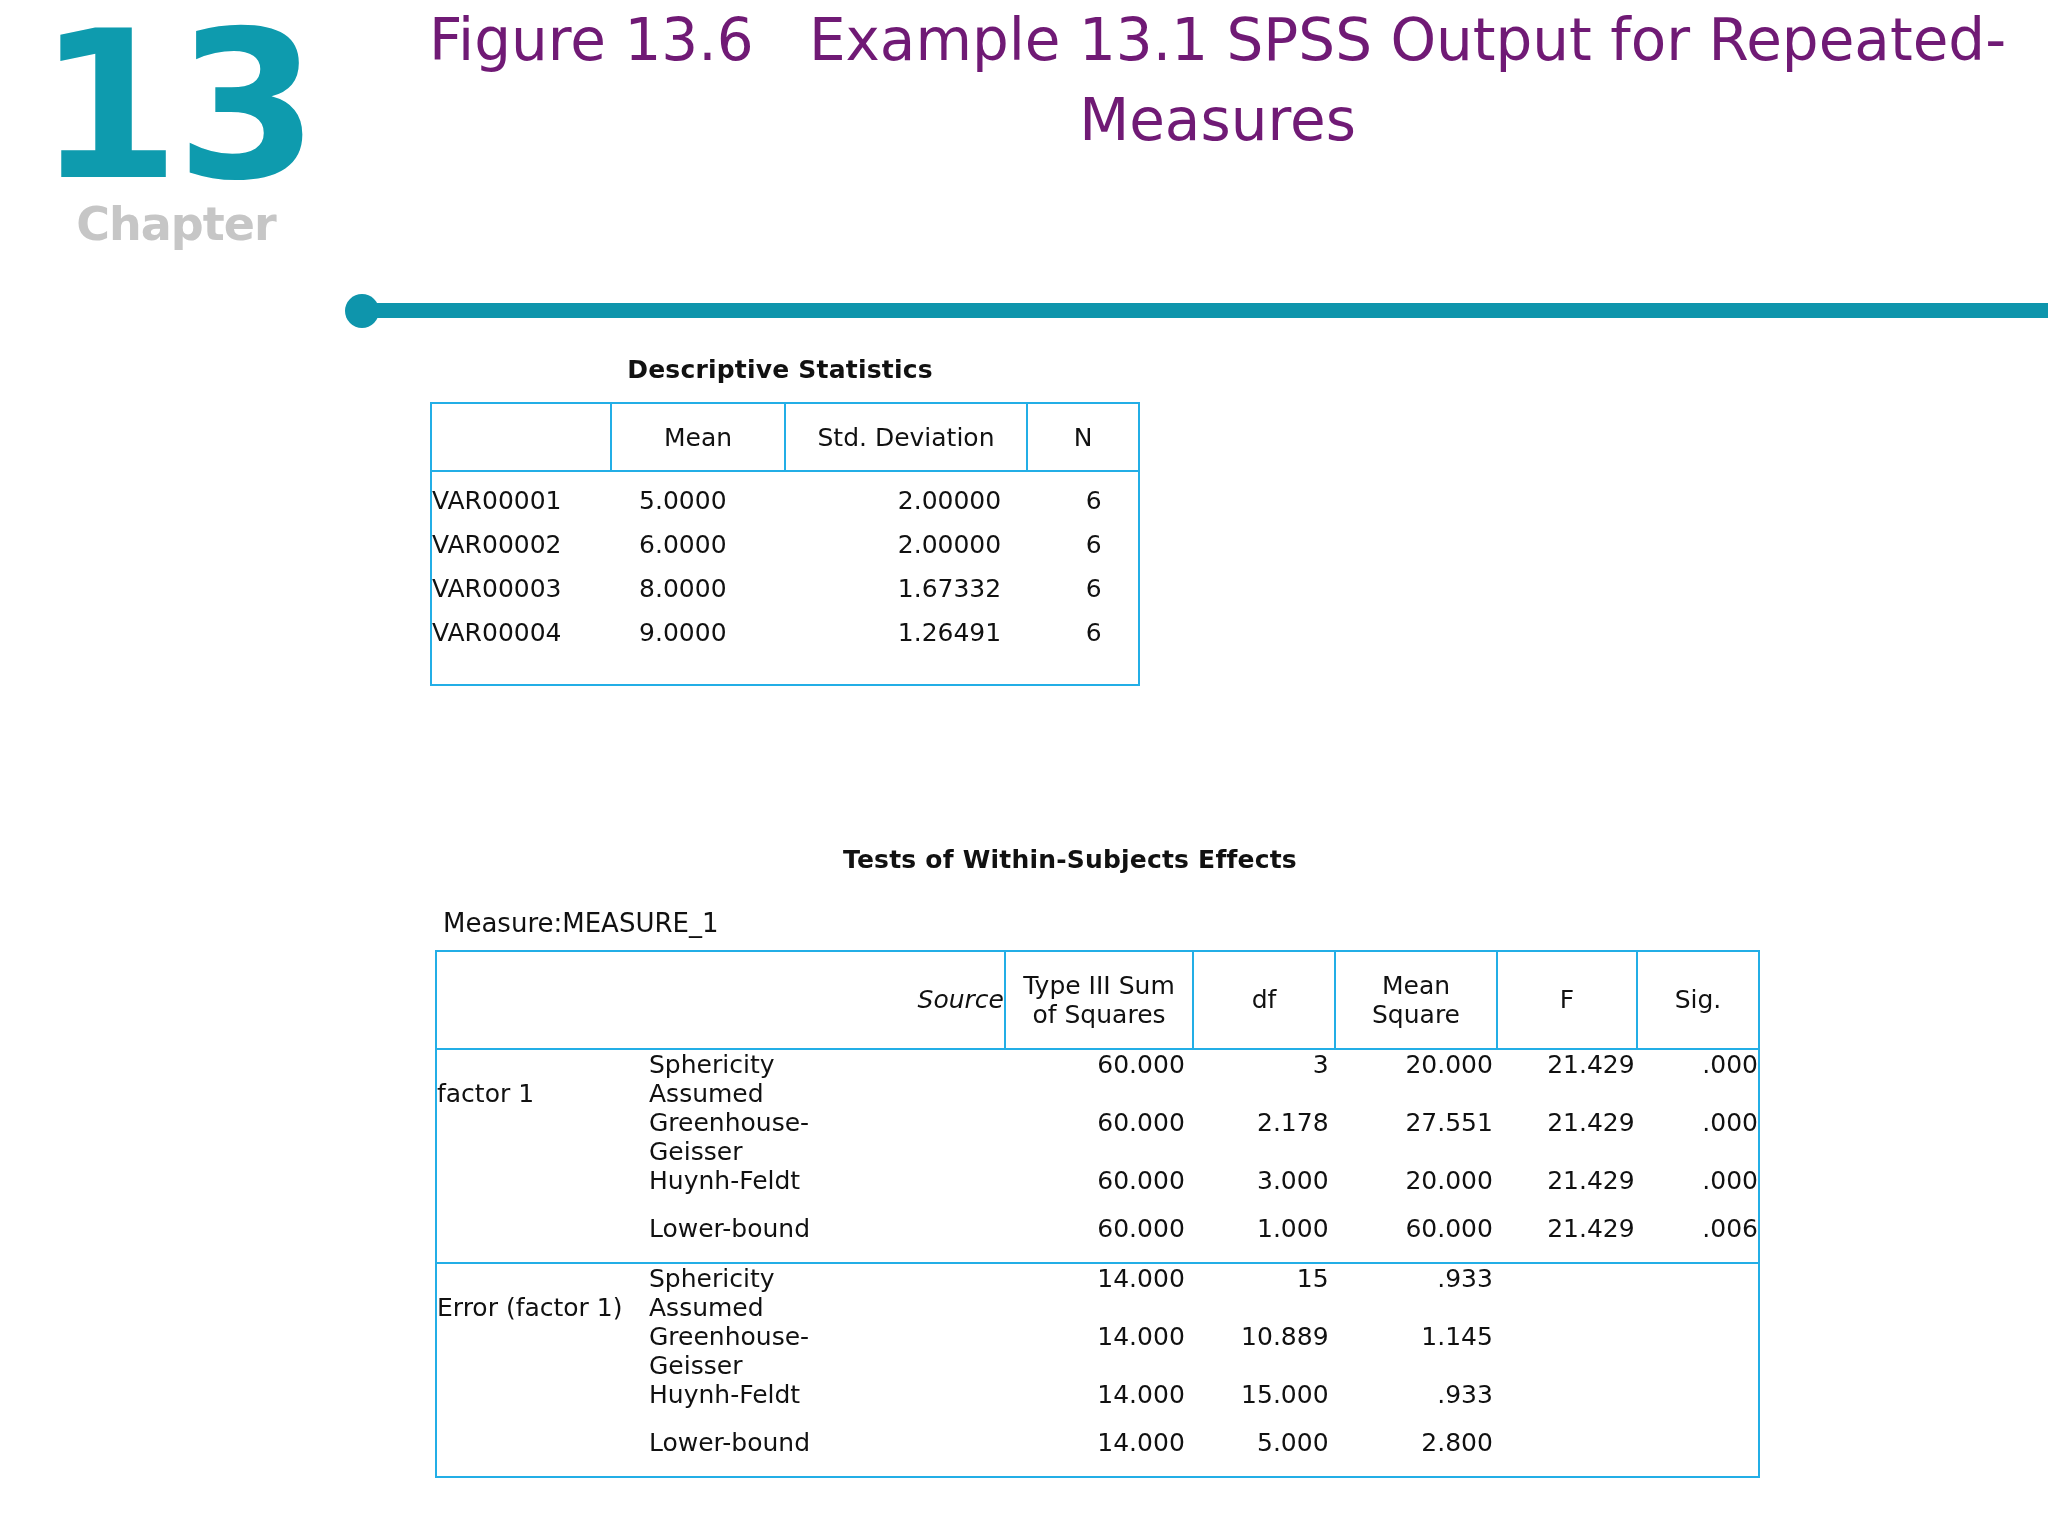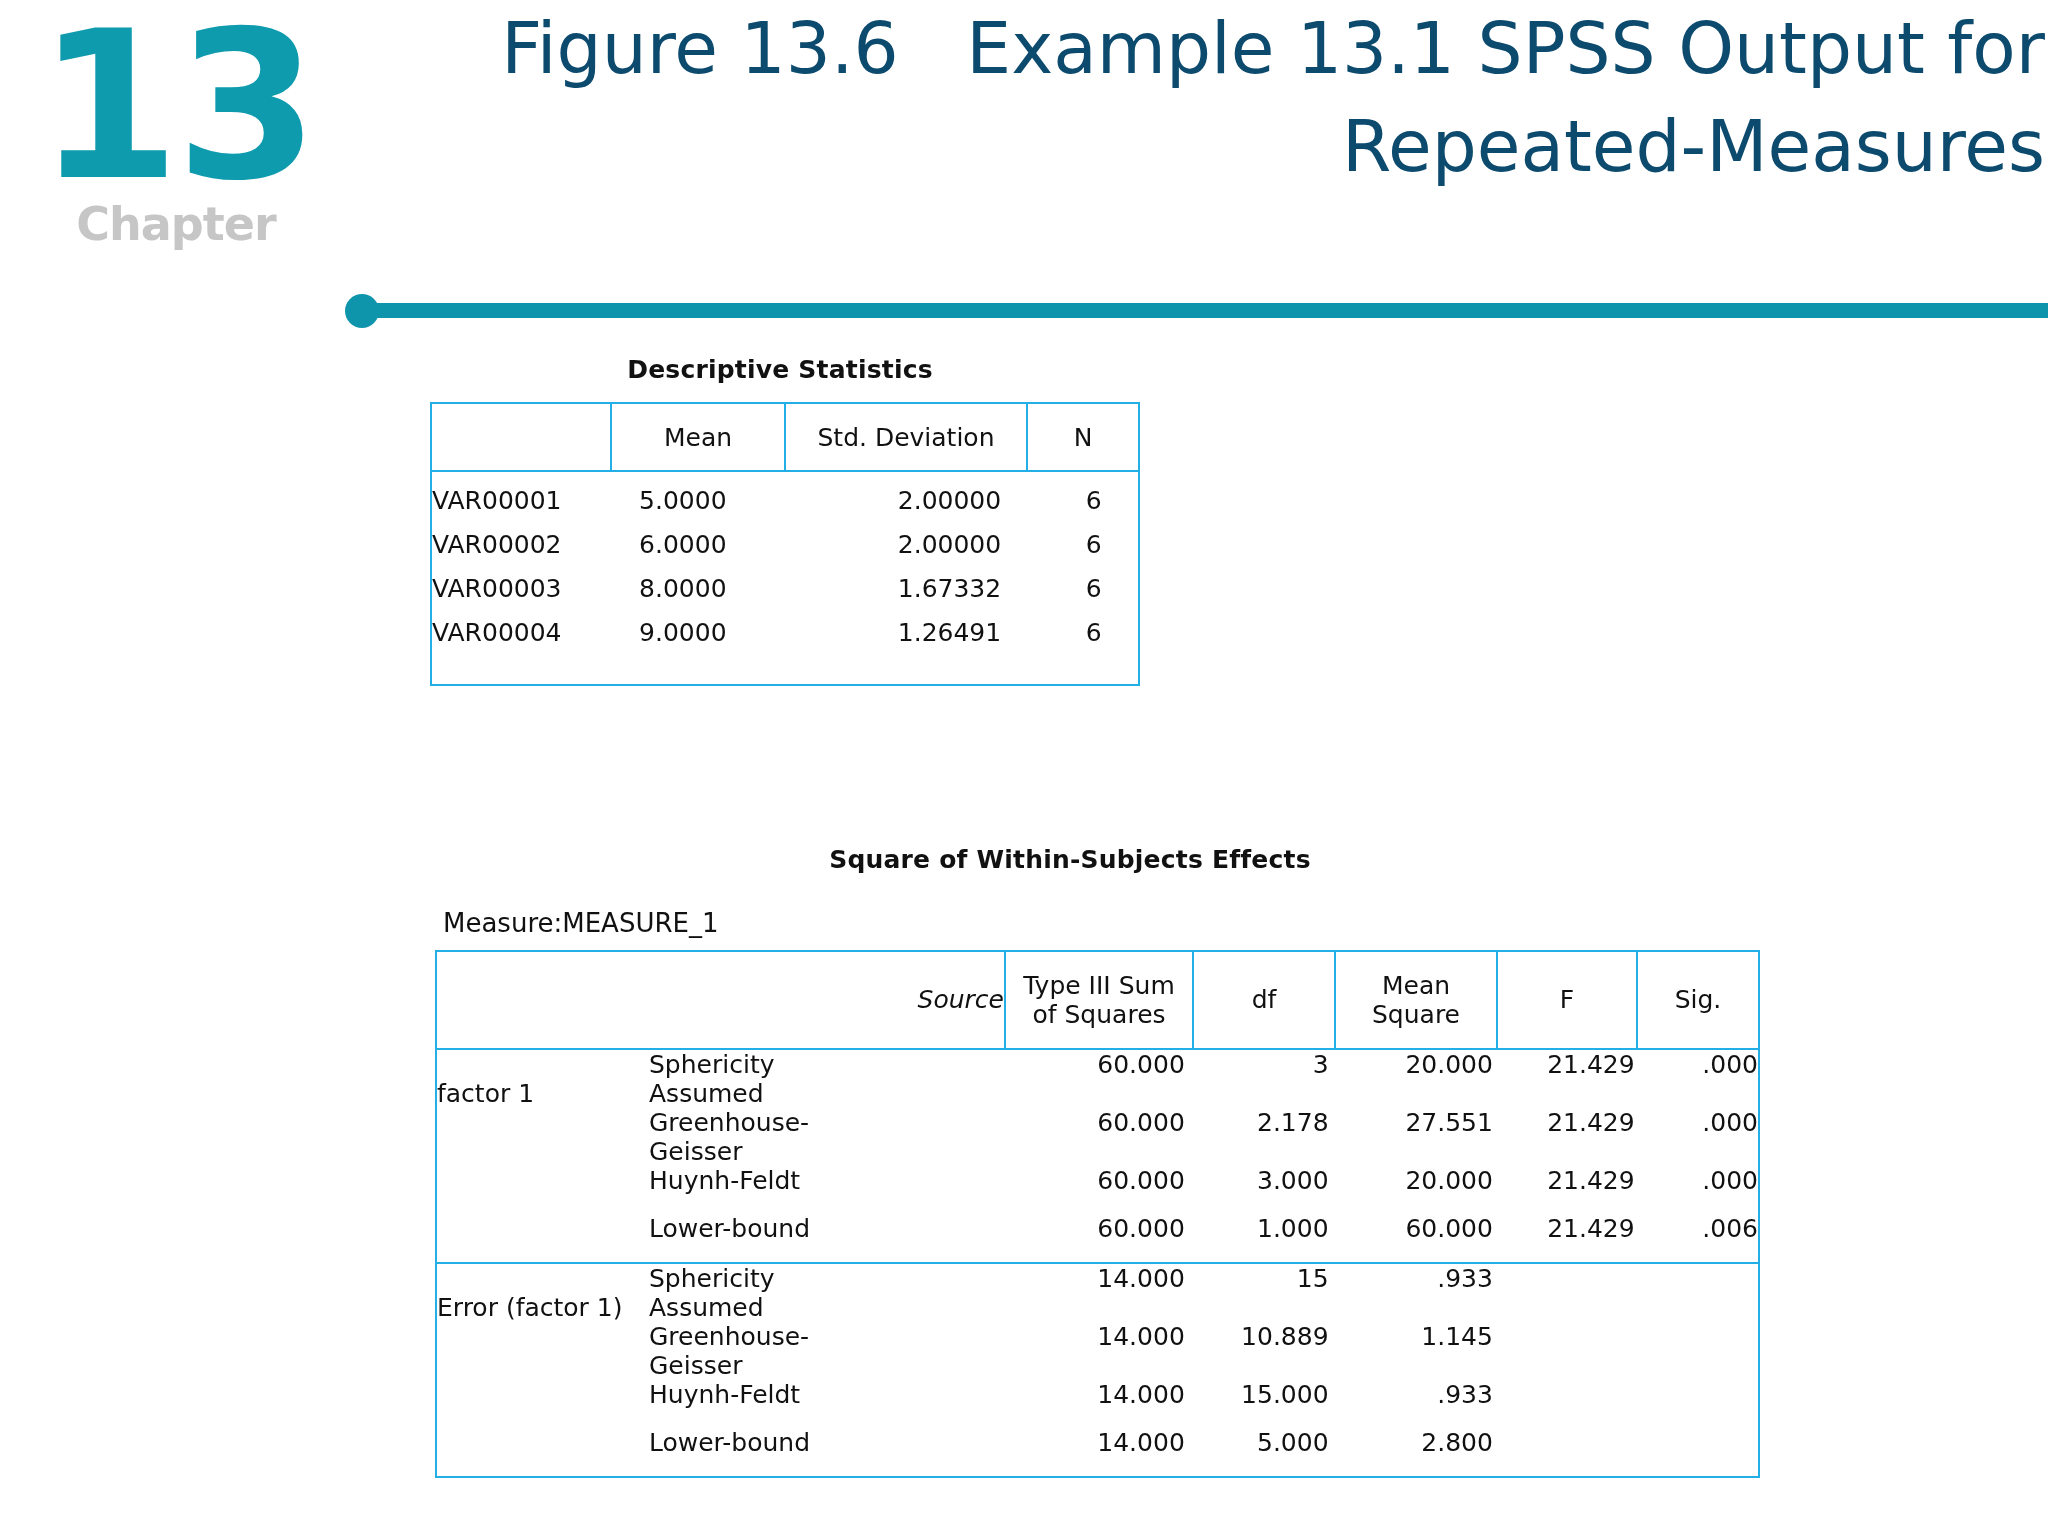--- a/index.html
+++ b/index.html
@@ -75,24 +75,24 @@
     height: 15px;
     background: #0E95AC;
   }
 
   #slide-title {
     position: absolute;
     left: 390px;
     top: 0px;
     width: 1655px;
     font-family: "DejaVu Sans", sans-serif;
-    font-size: 71px;
+    font-size: 58px;
     line-height: 1.38;
-    color: #0c4a6e;
-    text-align: right;
+    color: #701a75;
+    text-align: center;
     white-space: pre-wrap;
     font-weight: normal;
   }
 
   
   #spss-output {
     position: absolute;
     left: 0;
     top: 340px;
     width: 2048px;
@@ -288,21 +288,21 @@
               </tr>
             </tbody>
               </table>
           </td>
         </tr>
       </tbody>
     </table>
   </div>
 
   <div id="wse-block">
-    <div class="spss-caption">Square of Within-Subjects Effects</div>
+    <div class="spss-caption">Tests of Within-Subjects Effects</div>
 
     <div id="wse-measure">Measure:MEASURE_1</div>
 
     <table id="wse-table" class="spss-table">
       <thead>
         <tr>
           <td class="col-source src-head">Source</td>
           <td class="col-ss">
             <span>Type III Sum</span><br>
             <span>of Squares</span>

